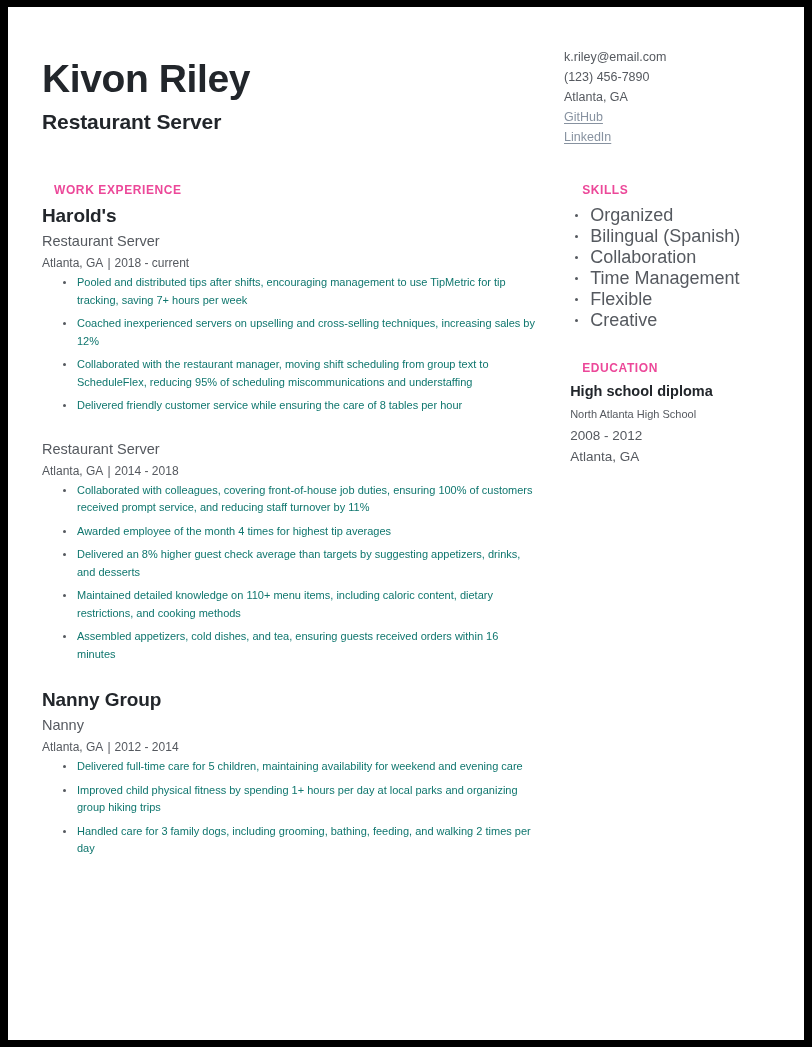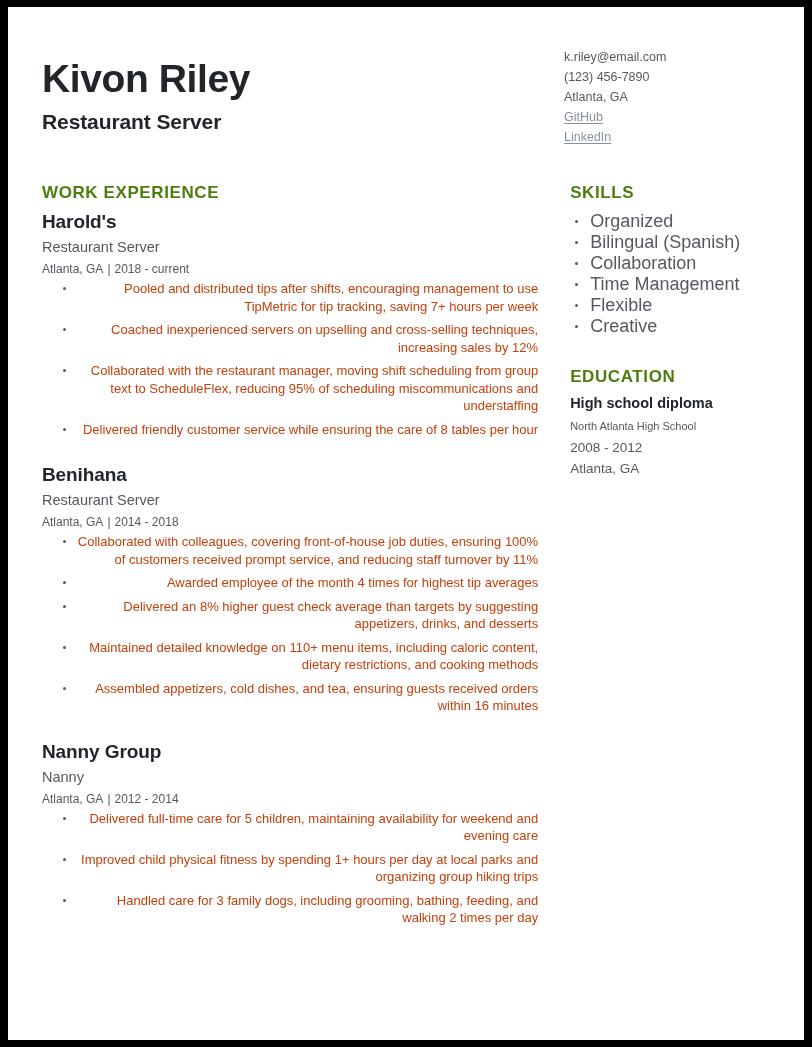--- a/index.html
+++ b/index.html
@@ -74,25 +74,25 @@
     align-items: flex-start;
     margin-top: 36px;
   }
   .col-main { width: 510px; }
   .col-side {
     width: 226px;
     margin-left: 32px;
   }
 
   .section-head {
-    font-size: 17px;
+    font-size: 12px;
     font-weight: bold;
     letter-spacing: 0.6px;
-    color: #4d7c0f;
-    margin: 0 0 8px 0;
+    color: #ec4899;
+    margin: 0 0 8px 12px;
     text-transform: uppercase;
   }
 
   
   .job { margin-bottom: 26px; }
   .job:last-child { margin-bottom: 0; }
   .job-company {
     font-size: 19px;
     font-weight: bold;
     color: #22262B;
@@ -111,26 +111,25 @@
   }
   .job-meta .sep { padding: 0 4px; }
 
   ul.bullets {
     margin: 0;
     padding: 0 0 0 18px;
     list-style: none;
   }
   ul.bullets li {
     position: relative;
-    font-size: 13px;
+    font-size: 11px;
     line-height: 17.5px;
-    color: #c2410c;
+    color: #0f766e;
     padding-left: 17px;
     margin-top: 6px;
-    text-align: right;
   }
   ul.bullets li:first-child { margin-top: 2px; }
   ul.bullets li::before {
     content: "";
     position: absolute;
     left: 3px;
     top: 7px;
     width: 3.2px;
     height: 3.2px;
     border-radius: 50%;
@@ -207,21 +206,20 @@
           </div>
           <ul class="bullets">
             <li>Pooled and distributed tips after shifts, encouraging management to use TipMetric for tip tracking, saving 7+ hours per week</li>
             <li>Coached inexperienced servers on upselling and cross-selling techniques, increasing sales by 12%</li>
             <li>Collaborated with the restaurant manager, moving shift scheduling from group text to ScheduleFlex, reducing 95% of scheduling miscommunications and understaffing</li>
             <li>Delivered friendly customer service while ensuring the care of 8 tables per hour</li>
           </ul>
         </div>
 
         <div class="job">
-          <div class="job-company">Benihana</div>
           <div class="job-role">Restaurant Server</div>
           <div class="job-meta">
             <span>Atlanta, GA</span><span class="sep">|</span><span>2014 - 2018</span>
           </div>
           <ul class="bullets">
             <li>Collaborated with colleagues, covering front-of-house job duties, ensuring 100% of customers received prompt service, and reducing staff turnover by 11%</li>
             <li>Awarded employee of the month 4 times for highest tip averages</li>
             <li>Delivered an 8% higher guest check average than targets by suggesting appetizers, drinks, and desserts</li>
             <li>Maintained detailed knowledge on 110+ menu items, including caloric content, dietary restrictions, and cooking methods</li>
             <li>Assembled appetizers, cold dishes, and tea, ensuring guests received orders within 16 minutes</li>

